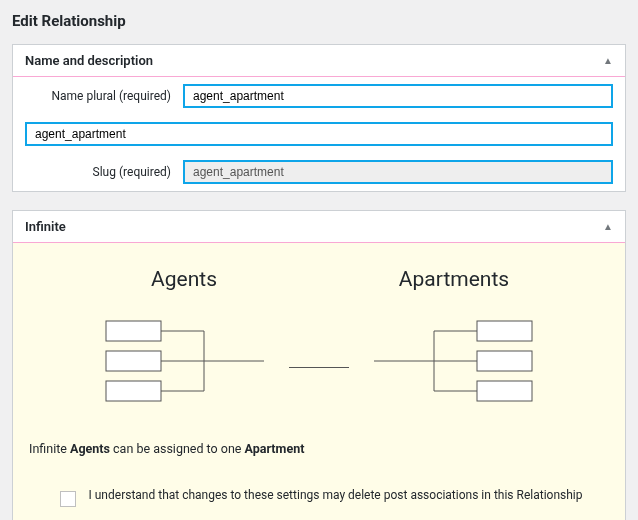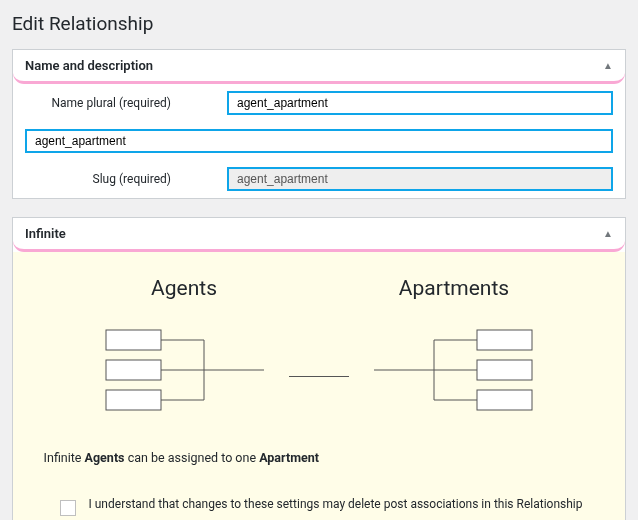--- a/index.html
+++ b/index.html
@@ -9,56 +9,54 @@
     font-size: 13px;
     color: #23282d;
     background: #f0f0f1;
   }
   .page {
     width: 638px;
     padding: 12px;
     background: #f0f0f1;
   }
   h1.page-title {
-    font-size: 19px;
-    font-weight: 400;
+    font-size: 15px;
+    font-weight: 700;
     margin: 0 0 14px 0;
     color: #23282d;
   }
 
   .panel {
     background: #fff;
     border: 1px solid #ccd0d4;
     margin-bottom: 18px;
   }
   .panel-header {
     display: flex;
     justify-content: space-between;
     align-items: center;
     padding: 8px 12px;
-    border-bottom: 3px solid #f9a8d4;
+    border-bottom: 1px solid #f9a8d4;
     font-weight: 600;
     font-size: 13px;
     cursor: pointer;
-    border-radius: 11px;
   }
   .toggle {
     color: #72777c;
     font-size: 10px;
     line-height: 1;
   }
   .panel-body {
     padding: 0;
   }
 
   .form-row {
     display: flex;
     align-items: center;
     padding: 7px 12px;
-    gap: 44px;
   }
   .form-row label {
     width: 158px;
     text-align: right;
     padding-right: 12px;
     font-size: 12px;
     color: #23282d;
   }
   .form-row input[type="text"] {
     flex: 1;
@@ -100,21 +98,21 @@
     margin-top: 100px;
   }
 
   .captions {
     display: flex;
     justify-content: space-between;
     margin-top: 36px;
     font-size: 12.5px;
     color: #23282d;
   }
-  .captions .cap { width: 50%; text-align: right; }
+  .captions .cap { width: 50%; text-align: left; }
 
   .confirm-row {
     text-align: center;
     margin-top: 32px;
     font-size: 12px;
     color: #23282d;
   }
   .confirm-row label {
     display: inline-flex;
     gap: 10px;

